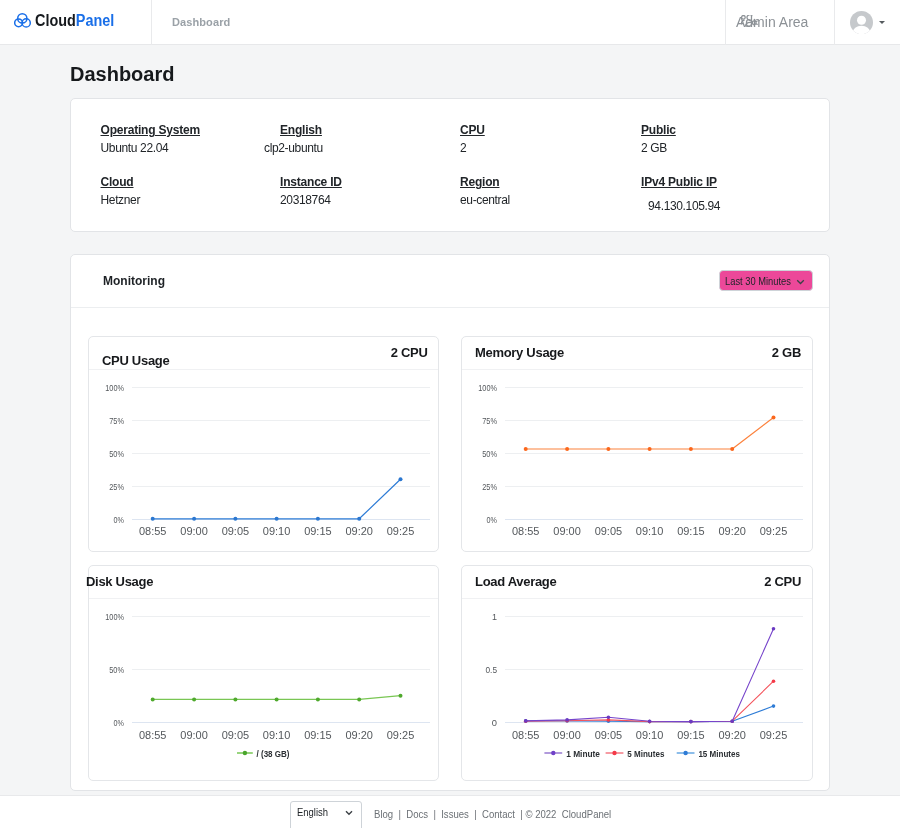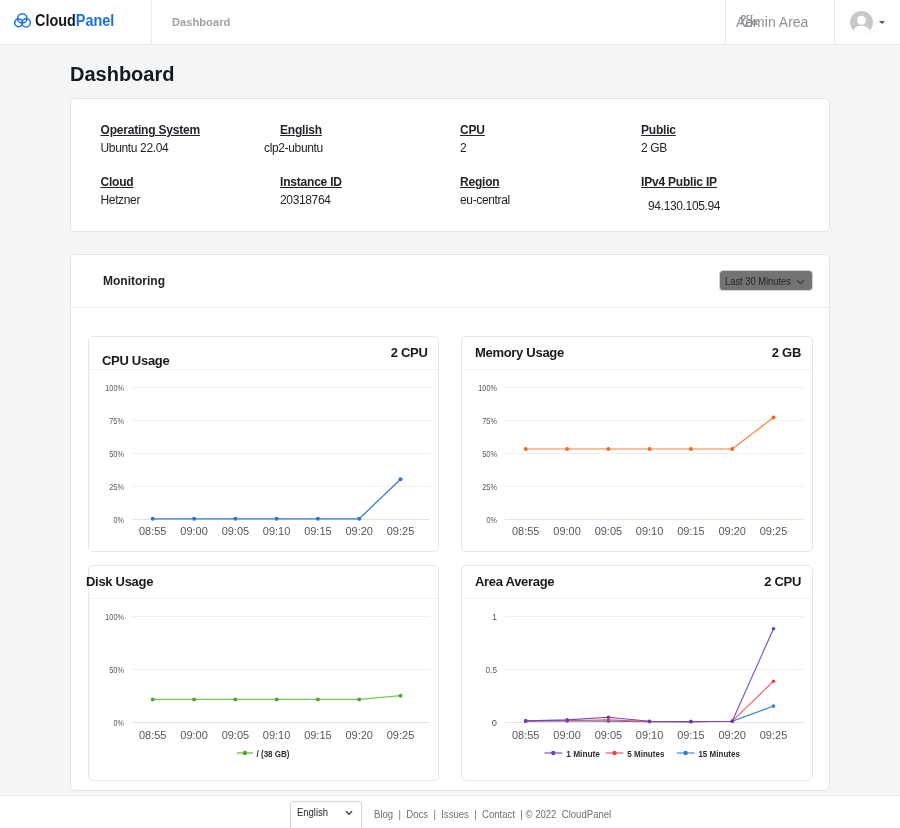--- a/index.html
+++ b/index.html
@@ -61,42 +61,42 @@
 <div class="abs lab" style="left:280px;top:175px;">Instance ID</div>
 <div class="abs val" style="left:280px;top:193px;">20318764</div>
 <div class="abs lab" style="left:460px;top:175px;">Region</div>
 <div class="abs val" style="left:460px;top:193px;">eu-central</div>
 <div class="abs lab" style="left:641px;top:175px;">IPv4 Public IP</div>
 <div class="abs val" style="left:641px;top:199px;margin-left:7px;">94.130.105.94</div>
 
 <div class="card" style="left:70px;top:254px;width:760px;height:537px;"></div>
 <div class="abs" style="left:71px;top:307px;width:758px;height:1px;background:#eceef0;"></div>
 <div class="abs b" style="left:87px;top:274px;font-size:12px;color:#1d2125;line-height:15px;margin-left:16px;">Monitoring</div>
-<div class="abs" style="left:719px;top:270px;width:94px;height:21px;background:#737373;border:1px solid #ced3d8;border-radius:4px;">
+<div class="abs" style="left:719px;top:270px;width:94px;height:21px;background:#ec4899;border:1px solid #ced3d8;border-radius:4px;">
   <div class="abs" style="left:4.5px;top:4px;font-size:10.5px;color:#212529;line-height:13px;transform:scaleX(0.89);transform-origin:0 0;">Last 30 Minutes</div>
   <svg class="abs" style="left:76px;top:7px" width="9" height="8" viewBox="0 0 9 8">
       <path d="M1.2 2.3l3.3 3.2 3.3-3.2" fill="none" stroke="#3c4146" stroke-width="1.3"></path>
     </svg>
 </div>
 
 <div class="card" style="left:88px;top:336px;width:351px;height:216px;border-color:#e4e6e9;"></div>
 <div class="card" style="left:461px;top:336px;width:352px;height:216px;border-color:#e4e6e9;"></div>
 <div class="card" style="left:88px;top:565px;width:351px;height:216px;border-color:#e4e6e9;"></div>
 <div class="card" style="left:461px;top:565px;width:352px;height:216px;border-color:#e4e6e9;"></div>
 <div class="abs" style="left:89px;top:369px;width:349px;height:1px;background:#f0f1f3;"></div>
 <div class="abs" style="left:462px;top:369px;width:350px;height:1px;background:#f0f1f3;"></div>
 <div class="abs" style="left:89px;top:598px;width:349px;height:1px;background:#f0f1f3;"></div>
 <div class="abs" style="left:462px;top:598px;width:350px;height:1px;background:#f0f1f3;"></div>
 
 <div class="ct" style="left:102px;top:353px;">CPU Usage</div>
 <div class="ct" style="right:472.5px;top:345px;">2 CPU</div>
 <div class="ct" style="left:475px;top:345px;">Memory Usage</div>
 <div class="ct" style="right:99px;top:345px;">2 GB</div>
 <div class="ct" style="left:86px;top:574px;text-align:right;">Disk Usage</div>
-<div class="ct" style="left:475px;top:574px;">Area Average</div>
+<div class="ct" style="left:475px;top:574px;">Load Average</div>
 <div class="ct" style="right:99px;top:574px;">2 CPU</div>
 
 <svg class="abs" style="left:0;top:0;" width="900" height="828" font-family="&quot;Liberation Sans&quot;, sans-serif">
 <line x1="132" y1="387.5" x2="430" y2="387.5" stroke="#edeff1" stroke-width="1"></line>
 <line x1="132" y1="420.5" x2="430" y2="420.5" stroke="#edeff1" stroke-width="1"></line>
 <line x1="132" y1="453.5" x2="430" y2="453.5" stroke="#edeff1" stroke-width="1"></line>
 <line x1="132" y1="486.5" x2="430" y2="486.5" stroke="#edeff1" stroke-width="1"></line>
 <line x1="132" y1="519.5" x2="430" y2="519.5" stroke="#dde5f1" stroke-width="1.2"></line>
 <text x="124" y="391.2" font-size="9" fill="#54585c" text-anchor="end" textLength="18.7" lengthAdjust="spacingAndGlyphs">100%</text>
 <text x="124" y="424.2" font-size="9" fill="#54585c" text-anchor="end" textLength="14.8" lengthAdjust="spacingAndGlyphs">75%</text>

